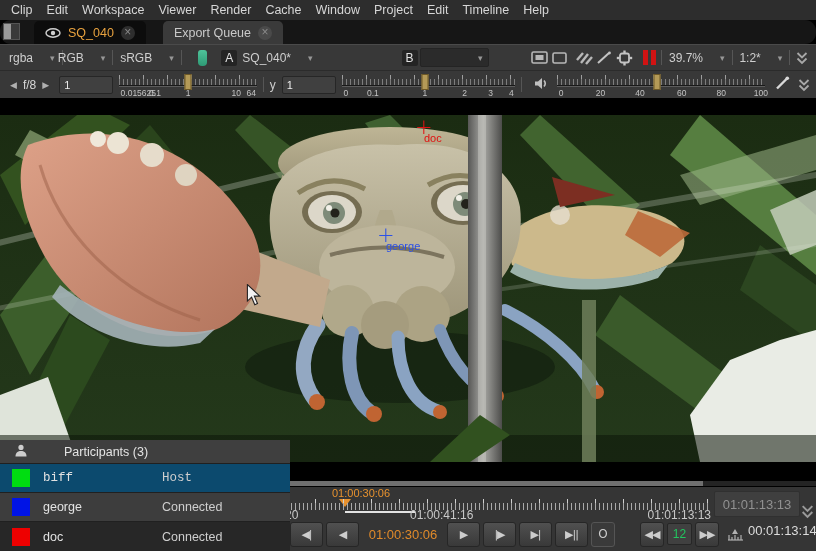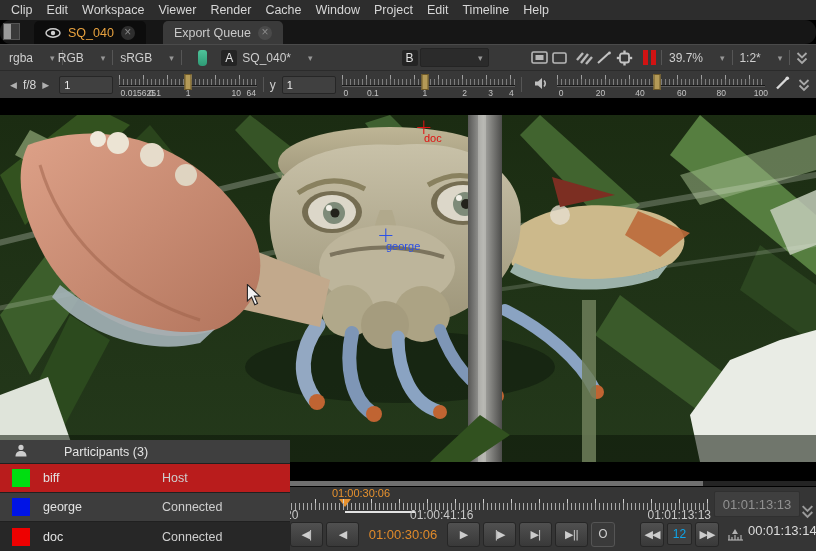--- a/index.html
+++ b/index.html
@@ -81,32 +81,32 @@
   .rl-start { left:0; }
   .rl-mid { left:125px; }
   .rl-end { right:0; }
   .out-box { position:absolute; left:714px; top:4px; width:86px; height:26px; background:#3f3f3f; border:1px solid #303030; border-radius:2px; color:#919191; font-size:13px; display:flex; align-items:center; justify-content:center; }
   .tl-chevron { position:absolute; left:801px; top:17px; }
   .transport { position:absolute; left:290px; top:33px; height:28px; display:flex; align-items:center; gap:3px; }
   .t-btn { min-width:33px; height:25px; background:linear-gradient(#505050,#393939); border:1px solid #262626; border-radius:3px; color:#cdcdcd; font-size:11px; display:flex; align-items:center; justify-content:center; letter-spacing:-1px; font-family:"DejaVu Sans",sans-serif; }
   .t-btn.small { min-width:24px; }
   .t-btn.flat { background:#3a3a3a; border:1px solid #555; min-width:24px; font-size:12px; letter-spacing:0; }
   .t-timecode { width:82px; text-align:center; color:#e08a2a; font-size:13px; }
-  .fps-box { width:25px; height:22px; background:#404040; border:1px solid #262626; border-radius:2px; color:#0ea5e9; font-size:12px; display:flex; align-items:center; justify-content:center; }
+  .fps-box { width:25px; height:22px; background:#404040; border:1px solid #262626; border-radius:2px; color:#22c55e; font-size:12px; display:flex; align-items:center; justify-content:center; }
   .fps-group { margin-left:22px; display:flex; align-items:center; gap:3px; }
   .ruler-mini-icon { position:absolute; left:728px; top:40px; }
   .duration { position:absolute; left:748px; top:36px; width:66px; text-align:right; color:#dcdcdc; font-size:13px; }
 
   
   .participants { position:absolute; left:0; top:440px; width:290px; height:111px; background:#2b2b2b; z-index:10; }
   .p-header { height:23px; background:#3f3f3f; display:flex; align-items:center; }
   .person-icon { margin:0 0 0 14px; }
   .p-title { color:#e4e4e4; font-size:12.5px; margin-left:36px; }
   .p-row { height:29px; display:flex; align-items:center; border-top:1px solid #202020; }
-  .p-row.r0 { background:#b91c1c; }
+  .p-row.r0 { background:#0c4a6e;font-family:Liberation Mono, monospace; }
   .p-row.r1 { background:#3d3d3d; height:29px; }
   .p-row.r2 { background:#272727; height:30px; }
   .swatch { width:18px; height:18px; margin-left:12px; }
   .p-name { color:#e2e2e2; font-size:12.5px; margin-left:13px; width:119px; }
   .p-status { color:#cfcfcf; font-size:12.5px; }
 </style>
 </head>
 <body>
 
 <div class="screen">

